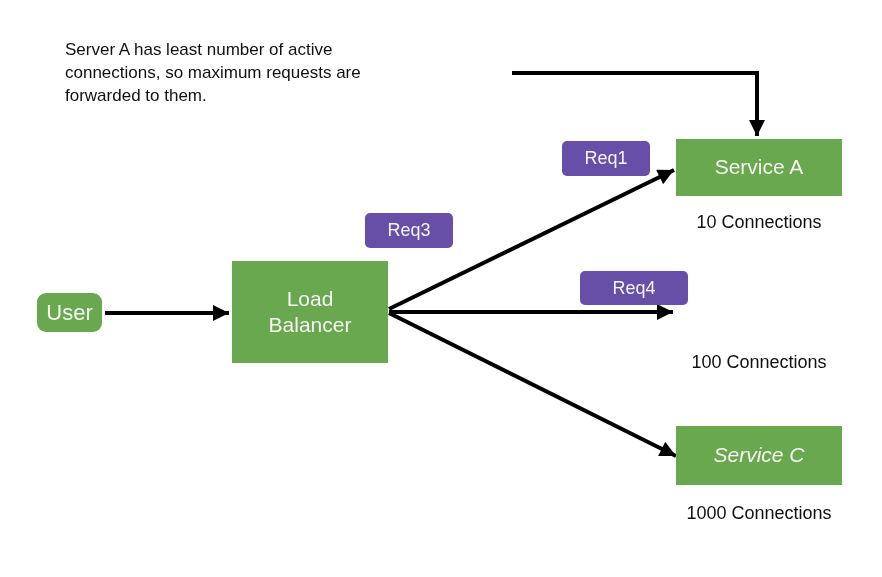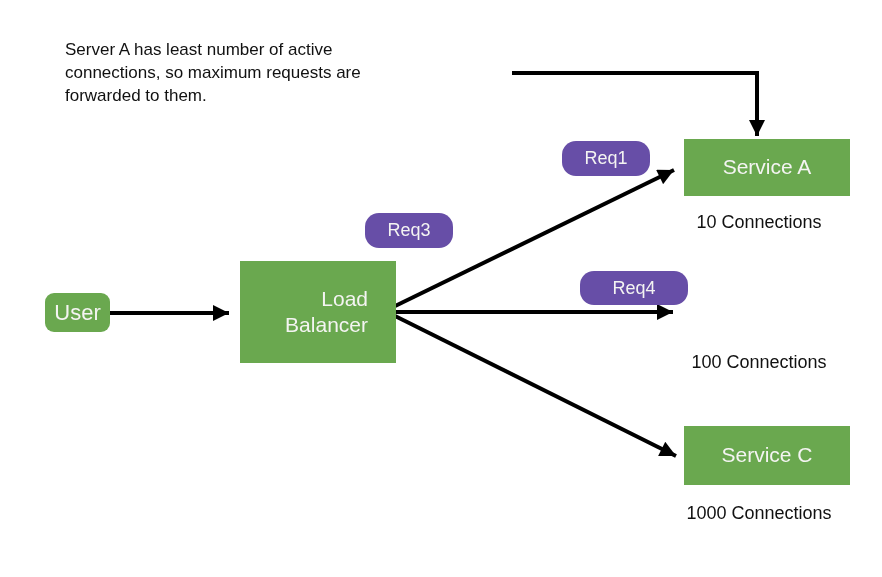--- a/index.html
+++ b/index.html
@@ -19,31 +19,30 @@
     padding-left:48px;
   }
   #arrows{position:absolute;left:0;top:0;width:882px;height:577px;}
   .arrow-line{stroke:var(--arrow-black);stroke-width:4;fill:none;}
   .arrow-head{fill:var(--arrow-black);}
   .node{
     position:absolute;
     background:var(--node-green);
     color:var(--node-text);
     display:flex;align-items:center;justify-content:center;
-    text-align:right;
+    text-align:center;
     line-height:1.25;
-    margin-left:8px;
   }
   .node.big{font-size:21px;}
   .node.small{font-size:22px;border-radius:9px;}
   .req{
     position:absolute;
     background:var(--request-purple);
     color:var(--node-text);
-    border-radius:14px;
+    border-radius:5px;
     display:flex;align-items:center;justify-content:center;
     font-size:18px;
   }
   .conn-label{
     position:absolute;
     color:var(--label-text);
     font-size:18px;
     text-align:center;
     width:200px;
   }
@@ -88,21 +87,21 @@
     <span class="lb-label">Load Balancer</span>
   </div>
 
   <div class="node big" style="left:676px;top:139px;width:166px;height:57px;">
     <span>Service A</span>
   </div>
   <div class="conn-label" style="left:659px;top:212px;">10 Connections</div>
 
   <div class="conn-label" style="left:659px;top:352px;">100 Connections</div>
 
-  <div class="node big" style="left:676px;top:426px;width:166px;height:59px;">
+  <div class="node big" style="left:676px;top:426px;width:166px;height:59px;font-style:italic;">
     <span>Service C</span>
   </div>
   <div class="conn-label" style="left:659px;top:503px;">1000 Connections</div>
 
   <div class="req" style="left:562px;top:141px;width:88px;height:35px;">
     <span>Req1</span>
   </div>
   <div class="req" style="left:365px;top:213px;width:88px;height:35px;">
     <span>Req3</span>
   </div>

